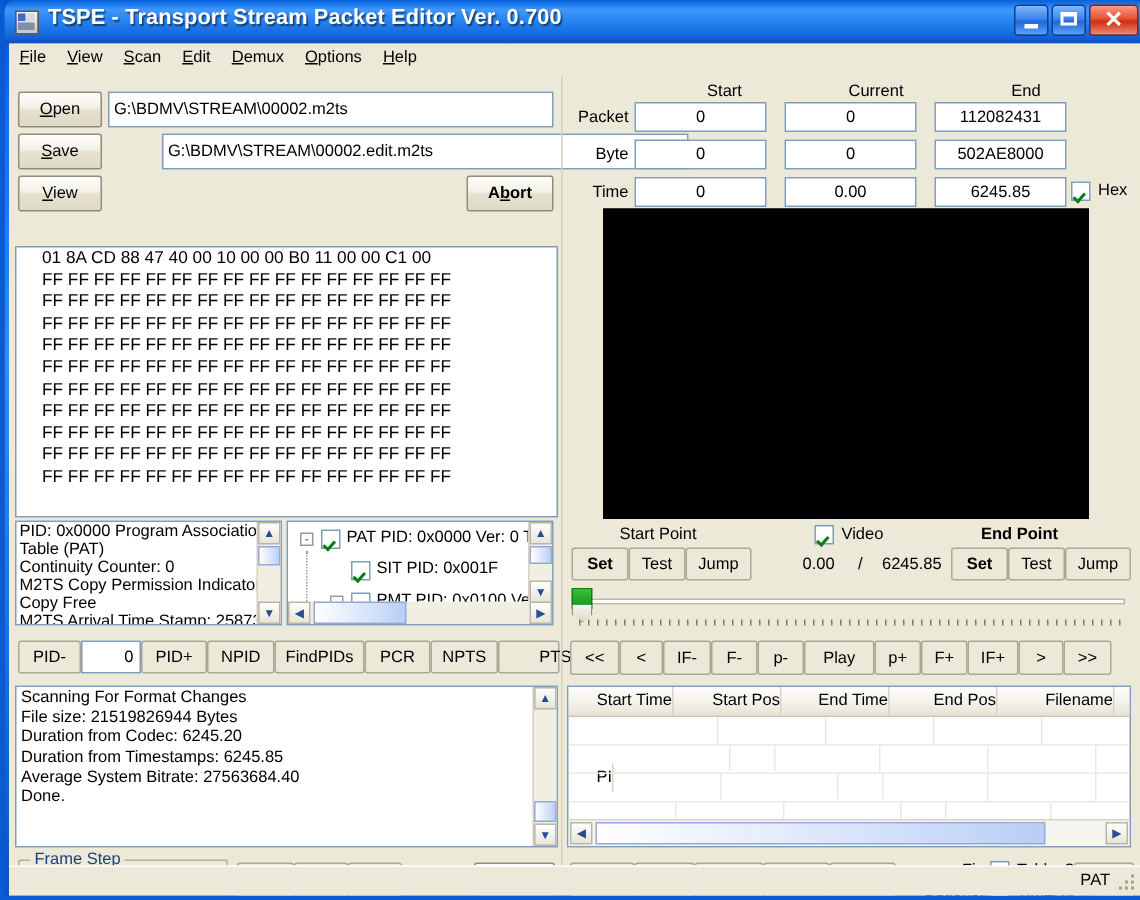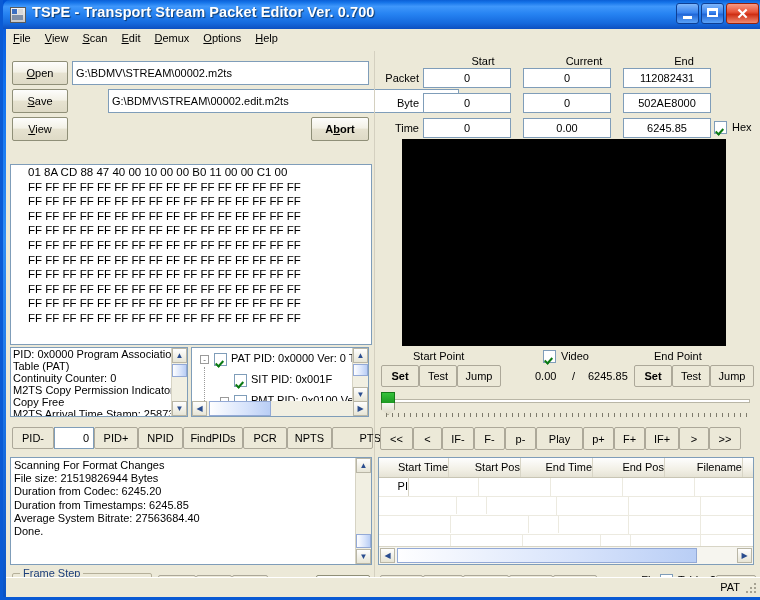--- a/index.html
+++ b/index.html
@@ -326,21 +326,21 @@
     <div class="tf num" style="position:absolute;left:517px;top:89px;width:88px;height:20px;">0.00</div>
     <div class="tf num" style="position:absolute;left:617px;top:89px;width:88px;height:20px;">6245.85</div>
     <span class="cb on" style="position:absolute;left:708px;top:92px;"></span>
     <div class="lbl" style="left:726px;top:92px;">Hex</div>
 
     <div style="position:absolute;left:396px;top:110px;width:322px;height:205px;background:#000;border:1px solid #000;"></div>
 
     <div class="lbl" style="left:407px;top:321px;">Start Point</div>
     <span class="cb on" style="position:absolute;left:537px;top:321px;"></span>
     <div class="lbl" style="left:555px;top:321px;">Video</div>
-    <div class="lbl" style="left:648px;top:321px;">End Point</div>
+    <div class="lbl" style="left:648px;top:321px;font-weight:bold;">End Point</div>
 
     <div class="btn flat" style="position:absolute;left:375px;top:336px;width:38px;height:22px;font-weight:bold;">Set</div>
     <div class="btn flat" style="position:absolute;left:413px;top:336px;width:38px;height:22px;">Test</div>
     <div class="btn flat" style="position:absolute;left:451px;top:336px;width:44px;height:22px;">Jump</div>
 
     <div class="lbl" style="left:529px;top:341px;">0.00</div>
     <div class="lbl" style="left:566px;top:341px;">/</div>
     <div class="lbl" style="left:582px;top:341px;">6245.85</div>
 
     <div class="btn flat" style="position:absolute;left:628px;top:336px;width:38px;height:22px;font-weight:bold;">Set</div>
@@ -430,21 +430,21 @@
         <div class="btn flat" style="position: absolute; left: 329px; top: 0px; width: 32px; height: 23px;">&gt;&gt;</div>
       </div>
 
     <div class="panel-sunken" style="position:absolute;left:372px;top:428px;width:376px;height:108px;overflow:hidden;">
       <div class="lv-head" id="lvhead">
           <div class="lv-col" style="width:70px;">Start Time</div>
           <div class="lv-col" style="width:72px;">Start Pos</div>
           <div class="lv-col" style="width:72px;">End Time</div>
           <div class="lv-col" style="width:72px;">End Pos</div>
           <div class="lv-col" style="width:78px;">Filename</div>
-          <div class="lv-col" style="width:30px;">PI</div>
+          <div class="lv-col" style="width:30px;margin-top:32px;">PI</div>
         </div>
       <div id="lvbody">
           <div class="lv-row">
             <div class="lv-cell" style="width:70px;"></div>
             <div class="lv-cell" style="width:72px;"></div>
             <div class="lv-cell" style="width:72px;"></div>
             <div class="lv-cell" style="width:72px;"></div>
             <div class="lv-cell" style="width:78px;"></div>
             <div class="lv-cell" style="width:30px;"></div>
           </div>

